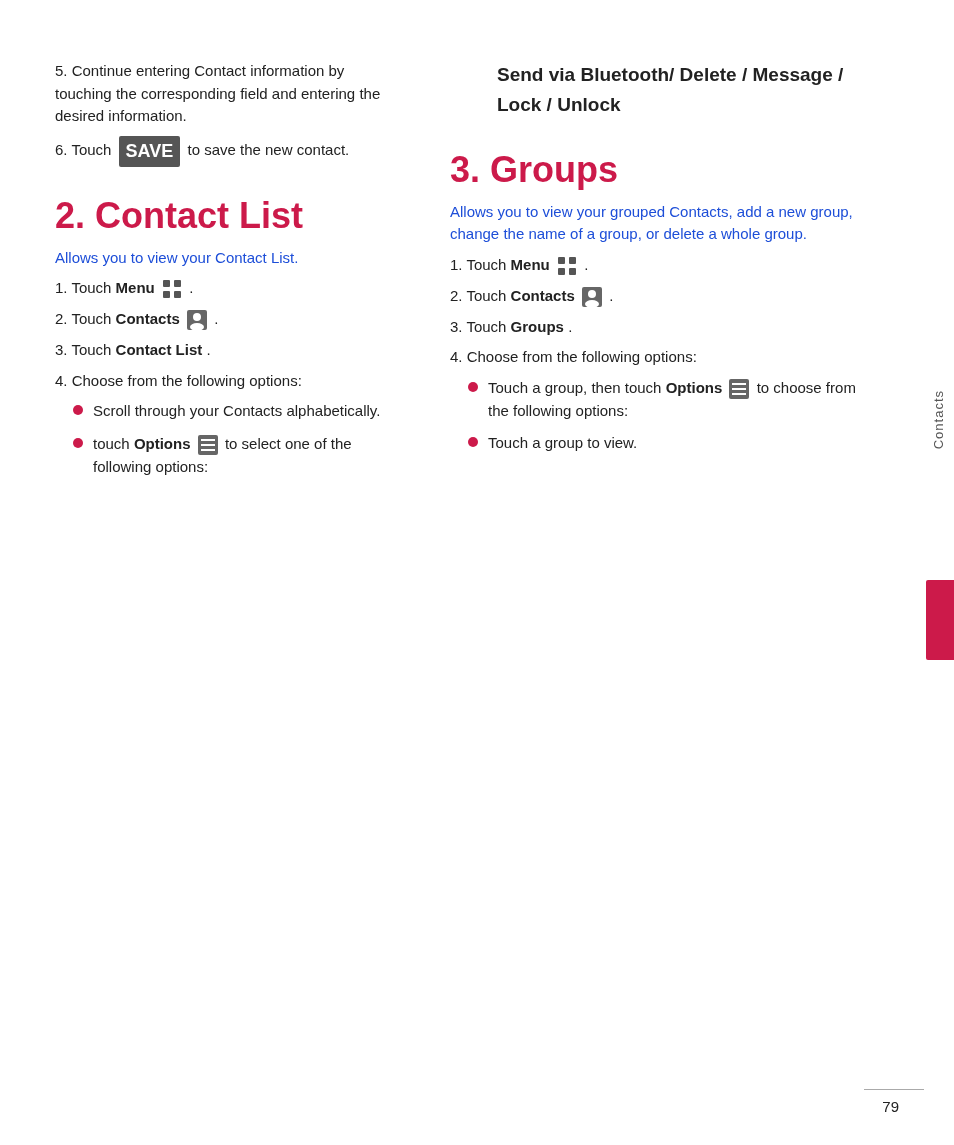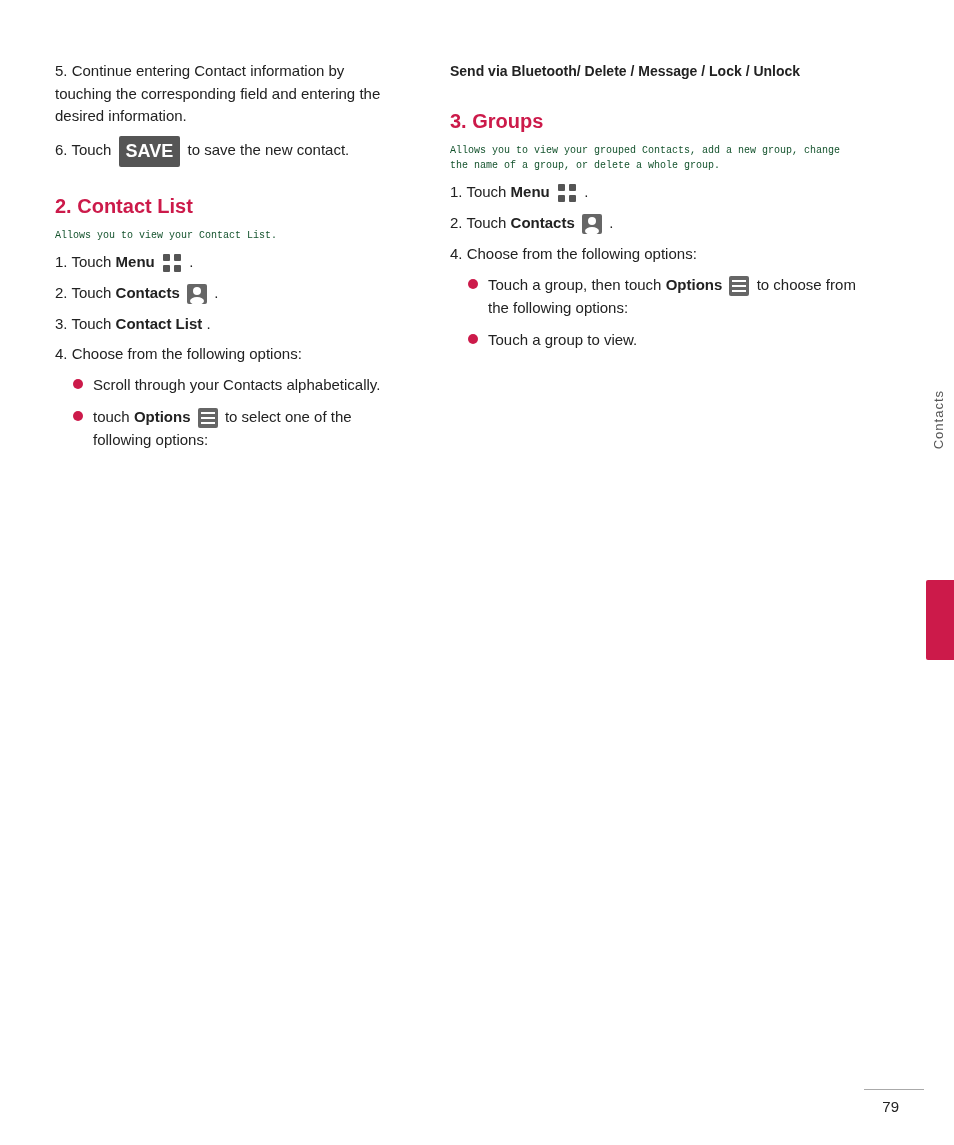--- a/index.html
+++ b/index.html
@@ -27,35 +27,34 @@
     }
 
     .right-col {
       flex: 0 0 460px;
       padding: 0 30px 0 20px;
     }
 
     .section-title {
       display: inline;
       color: #cc1a4a;
-      font-size: 20px;
+      font-size: 36px;
       font-weight: bold;
     }
 
     .section-heading {
       margin-bottom: 10px;
       margin-top: 28px;
     }
 
     .body-text {
-      font-size: 10px;
+      font-size: 15px;
       line-height: 1.5;
       margin-bottom: 8px;
-      color: #14532d;
-      font-family: Liberation Mono, monospace;
+      color: #1d4ed8;
     }
 
     .step {
       margin-bottom: 8px;
       font-size: 15px;
       line-height: 1.5;
     }
 
     .bold {
       font-weight: bold;
@@ -167,22 +166,23 @@
     .page-number {
       position: absolute;
       bottom: 30px;
       right: 55px;
       font-size: 15px;
       color: #222;
     }
 
     .top-bold {
       font-weight: bold;
-      font-size: 14px;
+      font-size: 19px;
       line-height: 1.6;
+      margin-left: 47px;
     }
 
     .divider-line {
       position: absolute;
       right: 30px;
       bottom: 55px;
       width: 60px;
       height: 1px;
       background: #aaa;
     }
@@ -309,20 +309,25 @@
       <span class="icon-contacts">
         <svg viewBox="0 0 22 22" xmlns="http://www.w3.org/2000/svg">
           <rect x="1" y="1" width="20" height="20" rx="2" fill="#666"></rect>
           <circle cx="11" cy="8" r="4" fill="#fff"></circle>
           <ellipse cx="11" cy="18" rx="7" ry="4" fill="#fff"></ellipse>
         </svg>
       </span>
       <span>.</span>
     </div>
 
+    <div class="step">
+      <span>3. Touch </span>
+      <span class="bold">Groups</span>
+      <span>.</span>
+    </div>
 
     <div class="step">
       <span>4. Choose from the following options:</span>
     </div>
 
     <div class="bullet-list">
 
       <div class="bullet-item">
         <div class="bullet-dot"></div>
         <div class="bullet-text">

